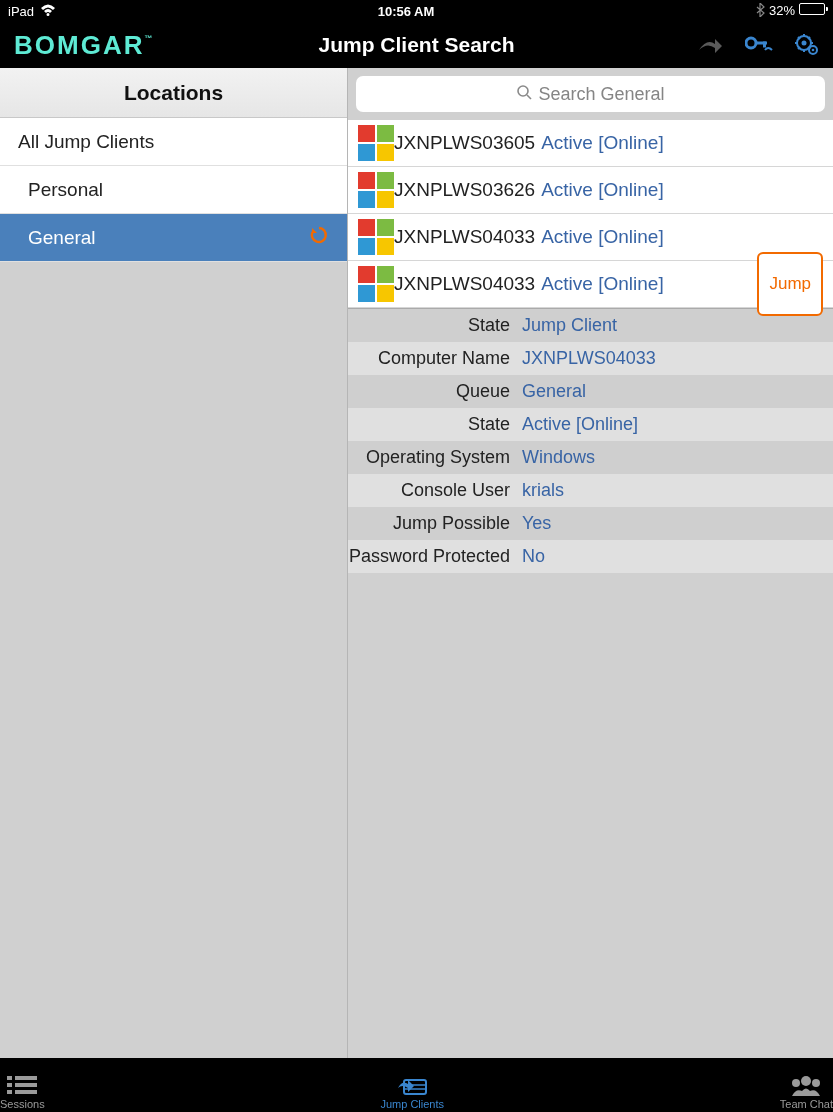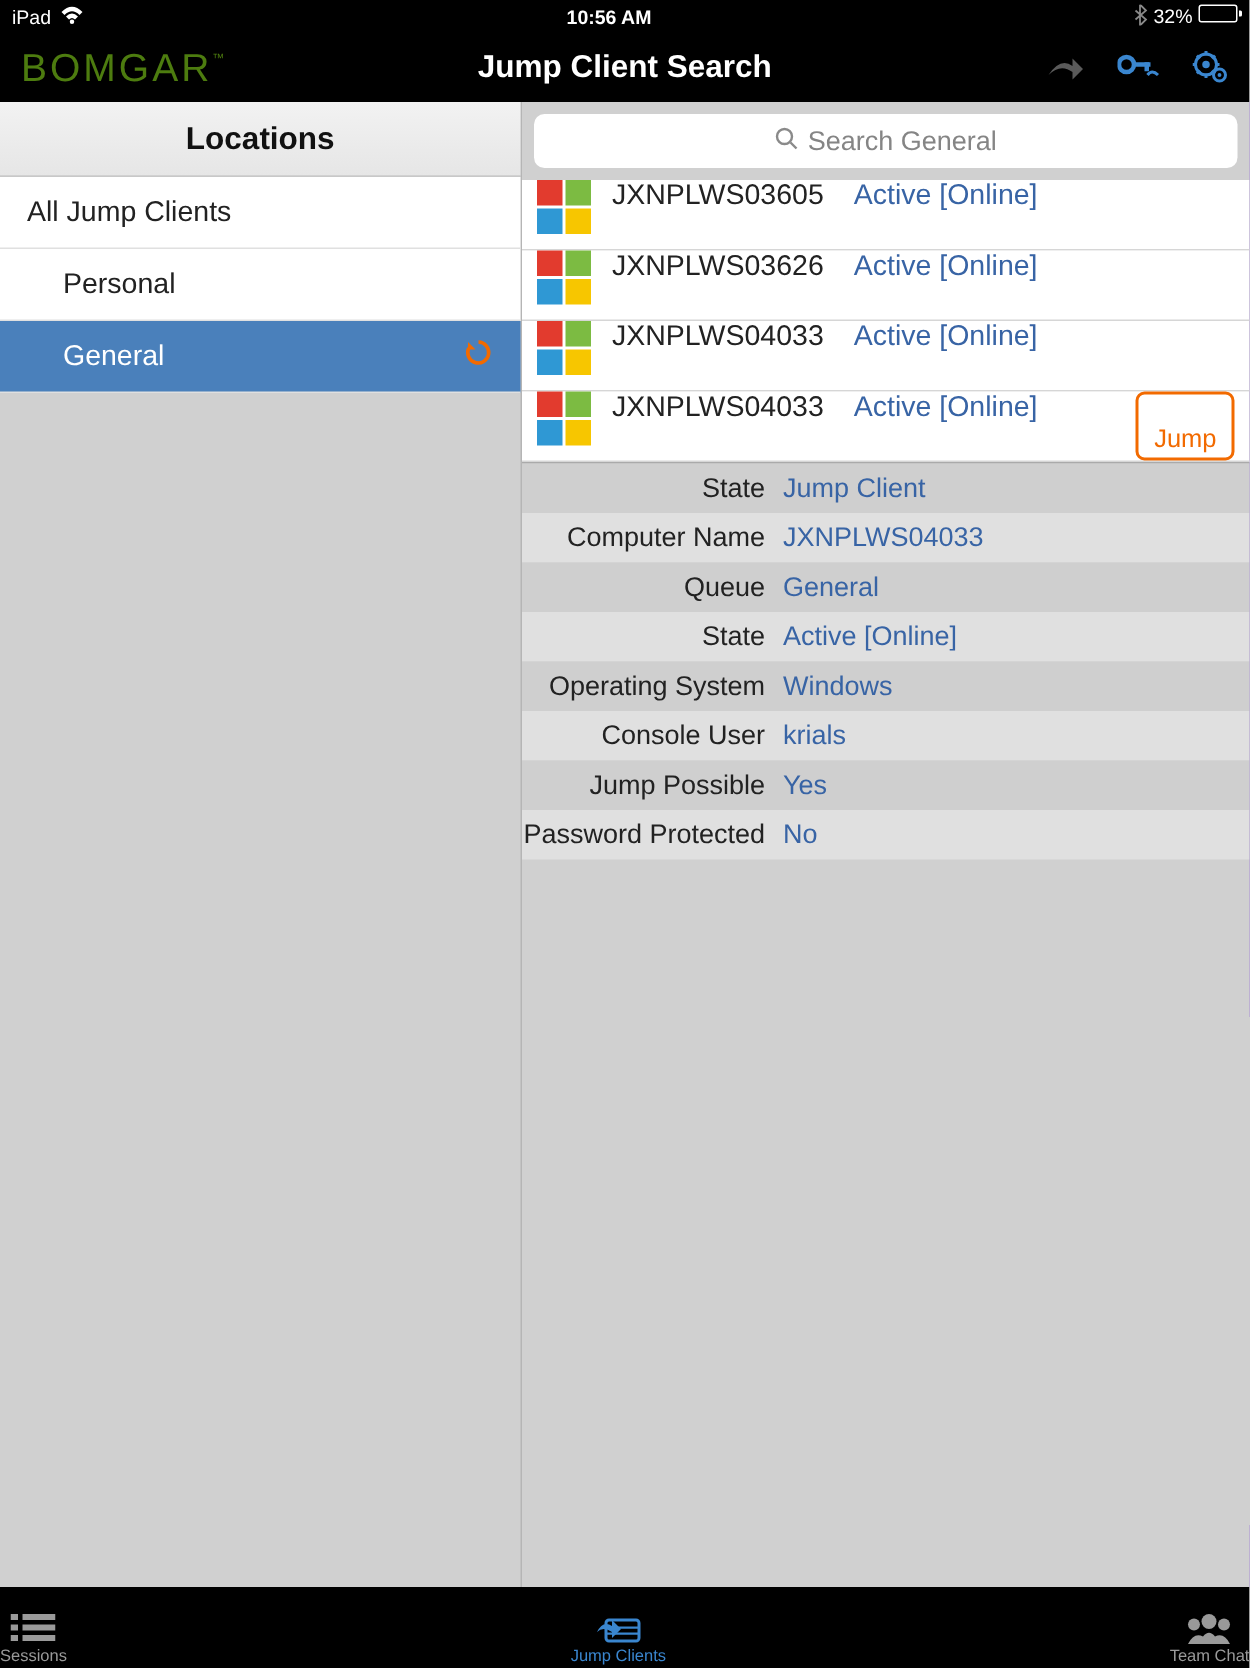--- a/index.html
+++ b/index.html
@@ -9,40 +9,40 @@
   .statusbar { height: 22px; background: #000; color: #fff; display: flex; align-items: center; font-size: 13px; padding: 0 8px; }
   .statusbar .left { flex: 0 0 auto; display: flex; align-items: center; gap: 6px; }
   .statusbar .center { flex: 1; text-align: center; font-weight: 600; }
   .statusbar .right { flex: 0 0 auto; display: flex; gap: 4px; color: #bbb; }
   .battery { width: 26px; height: 12px; border: 1px solid #fff; border-radius: 2px; position: relative; }
   .battery::after { content: ""; position: absolute; right: -4px; top: 3px; width: 2px; height: 4px; background: #fff; border-radius: 0 1px 1px 0; }
   .battery-fill { height: 100%; width: 32%; background: #fff; }
 
   
   .navbar { height: 46px; background: #000; display: flex; align-items: center; padding: 0 14px; position: relative; }
-  .brand { color: #4d7c0f; font-size: 26px; font-weight: 400; letter-spacing: 2px; font-family: Georgia, serif; }
+  .brand { color: #5eead4; font-size: 26px; font-weight: 700; letter-spacing: 2px; font-family: Georgia, serif; }
   .brand sup { font-size: 8px; vertical-align: top; position: relative; top: 4px; }
   .nav-title { position: absolute; left: 0; right: 0; text-align: center; color: #fff; font-size: 21px; font-weight: 600; pointer-events: none; }
   .nav-icons { margin-left: auto; display: flex; gap: 22px; align-items: center; }
   .nav-icon svg { display: block; }
 
   
   .main { display: flex; height: 990px; background: #6d28d9; }
   .sidebar { width: 348px; background: #d0d0d0; display: flex; flex-direction: column; border-right: 1px solid #b5b5b5; }
   .sidebar-header { height: 50px; background: linear-gradient(#f2f2f2,#e6e6e6); border-bottom: 1px solid #c8c8c8; display: flex; align-items: center; justify-content: center; font-size: 21px; font-weight: 600; color: #111; }
   .side-item { height: 48px; display: flex; align-items: center; padding: 0 18px; font-size: 19px; color: #222; background: #fff; border-bottom: 1px solid #e0e0e0; }
-  .side-item.indent { padding-left: 42px; }
+  .side-item.indent { padding-left: 28px; }
   .side-item.selected { background: #4a80bb; color: #fff; }
   .side-item .spacer { flex: 1; }
   .refresh { color: #f26a00; }
 
   .content { flex: 1; display: flex; flex-direction: column; background: #d0d0d0; }
   .searchwrap { padding: 8px; }
   .searchbox { height: 36px; background: #fff; border-radius: 7px; display: flex; align-items: center; justify-content: center; color: #858585; font-size: 18px; gap: 6px; }
-  .client-row { height: 47px; background: #fff; border-bottom: 1px solid #d6d6d6; display: flex; padding: 0 10px; gap: 14px; }
+  .client-row { height: 47px; background: #fff; border-bottom: 1px solid #d6d6d6; display: flex; align-items: center; padding: 0 10px; gap: 0; }
   .client-row.selected { position: relative; }
   .win-icon { width: 36px; height: 36px; display: grid; grid-template-columns: 1fr 1fr; grid-template-rows: 1fr 1fr; gap: 2px; flex-shrink: 0; }
   .win-icon span:nth-child(1){ background:#e23b2e; }
   .win-icon span:nth-child(2){ background:#7cbb42; }
   .win-icon span:nth-child(3){ background:#2f98d4; }
   .win-icon span:nth-child(4){ background:#f7c600; }
   .client-name { font-size: 19px; color: #222; }
   .client-status { font-size: 19px; color: #3864a5; margin-left: 6px; }
   .jump-btn { margin-left: auto; border: 2px solid #f26a00; color: #f26a00; background: #fff; border-radius: 6px; padding: 20px 10px; font-size: 17px; font-weight: 500; }
 

